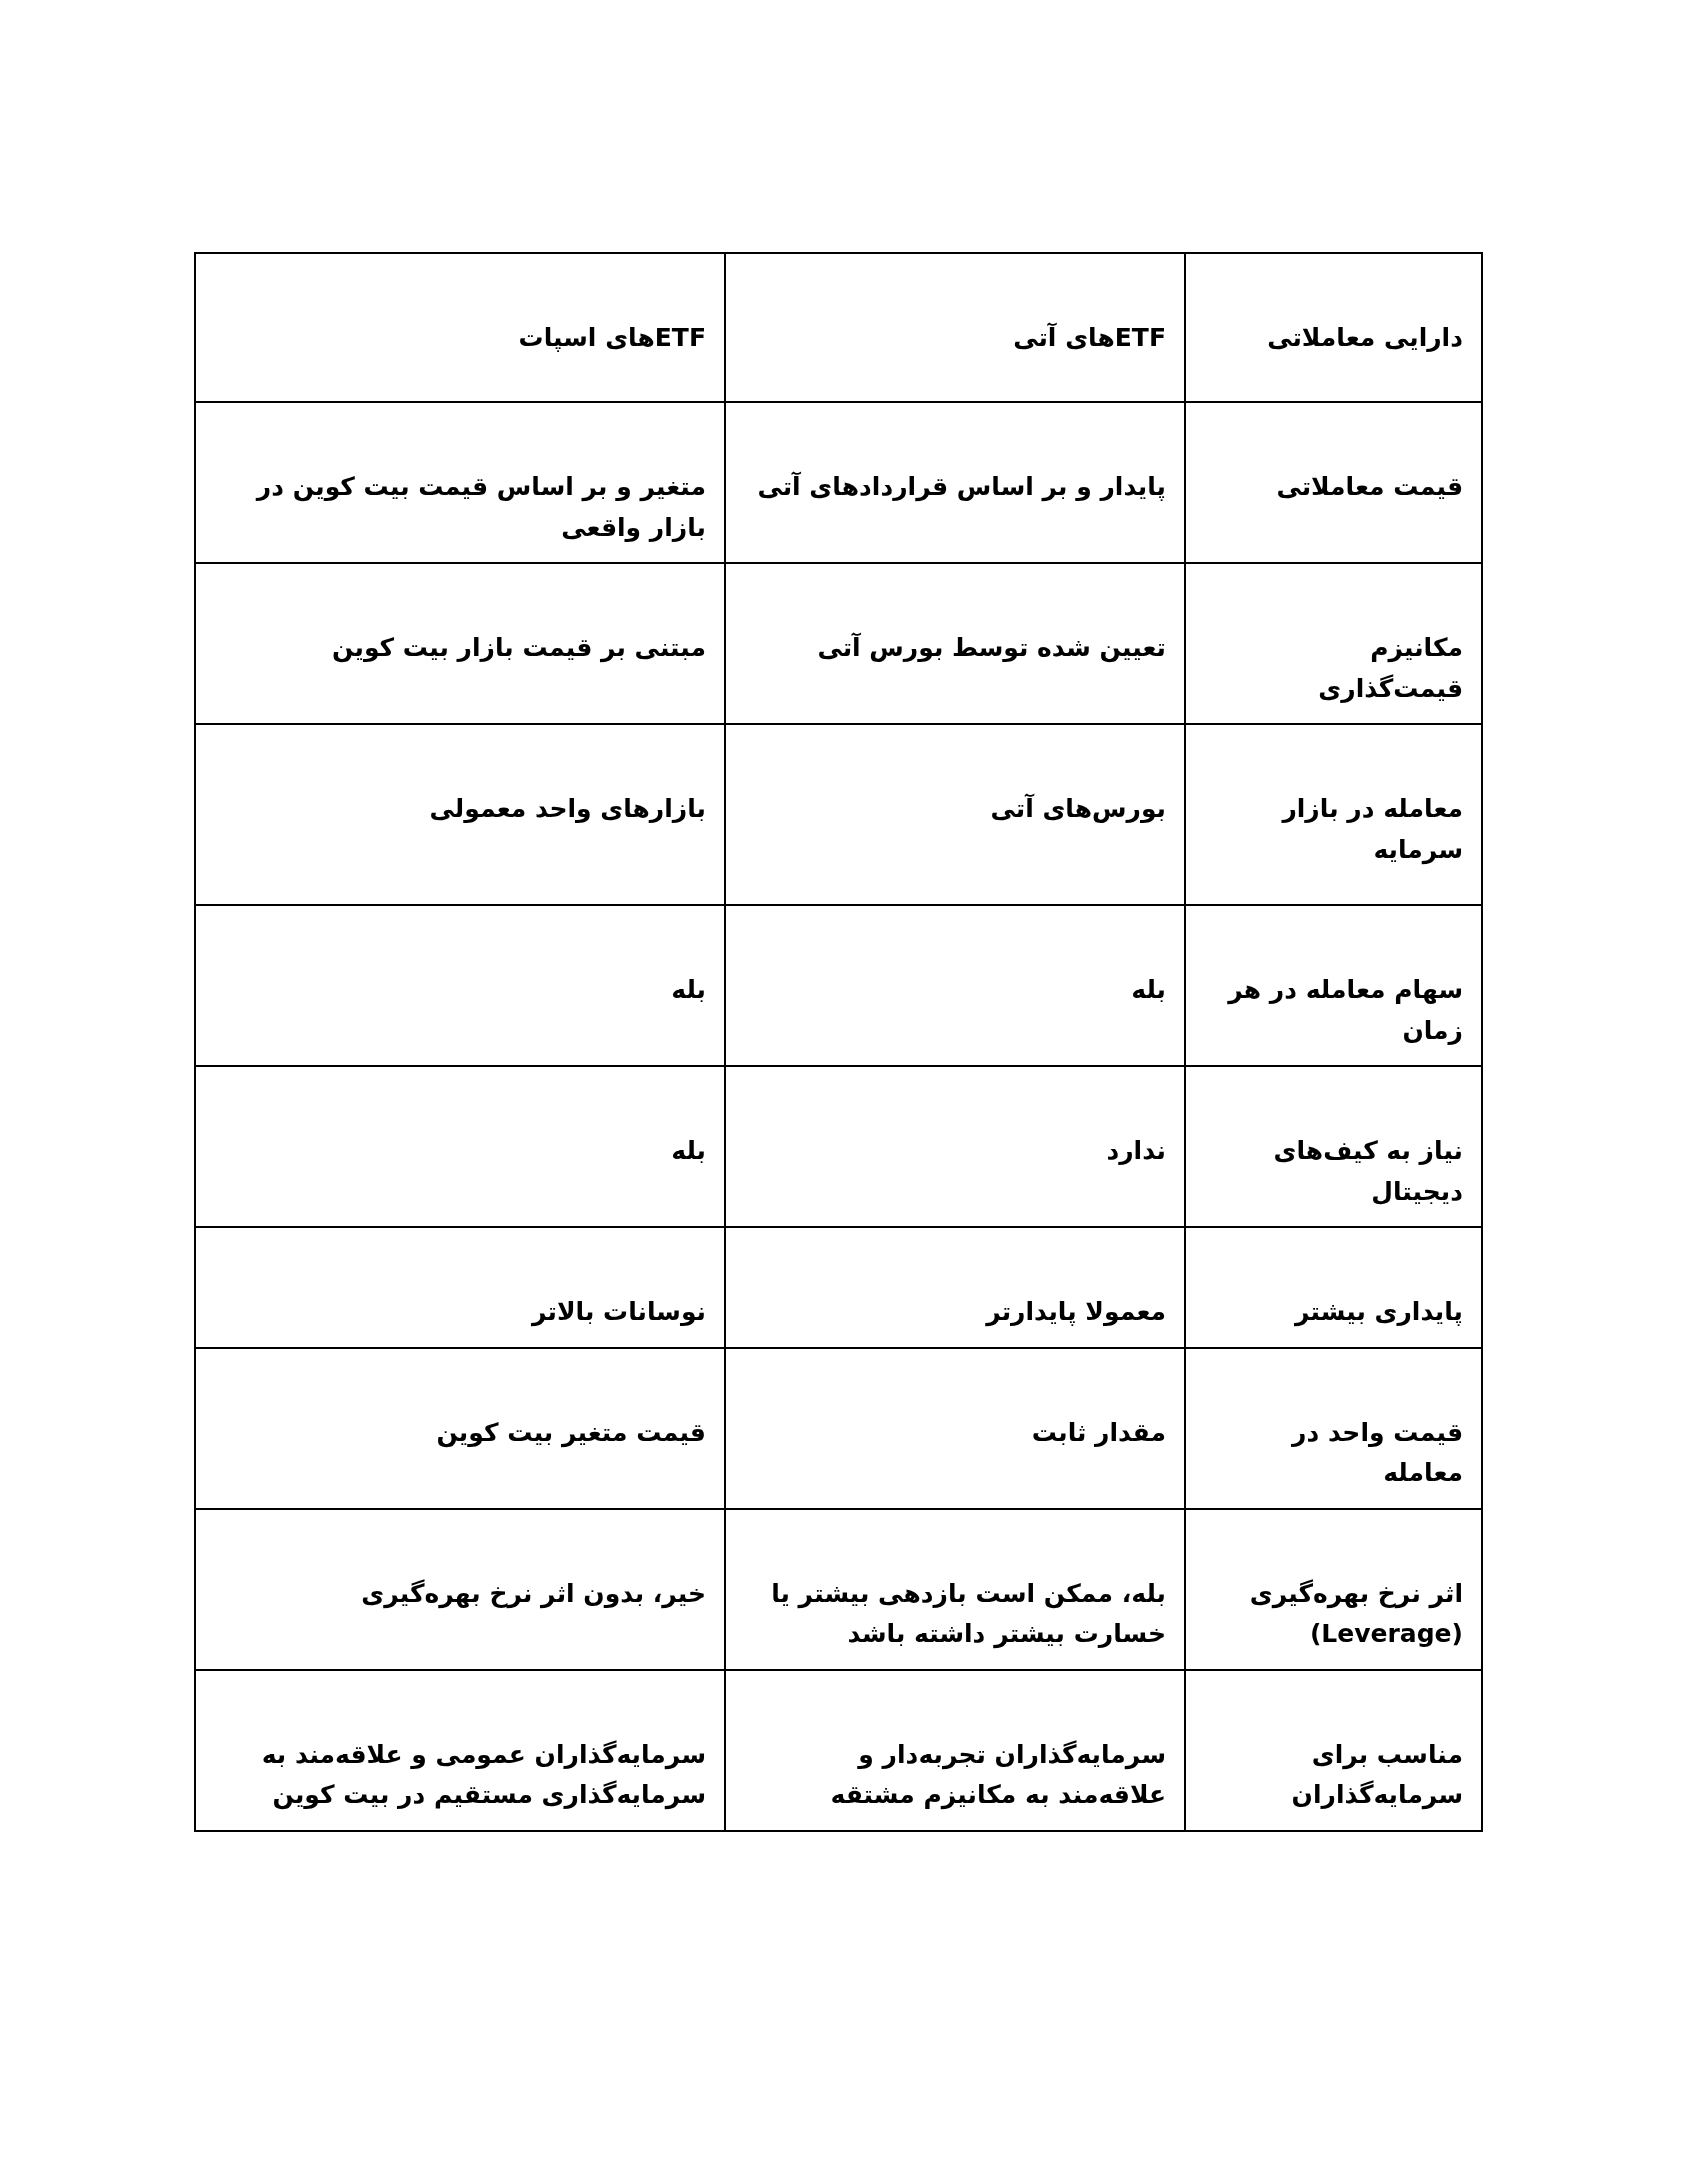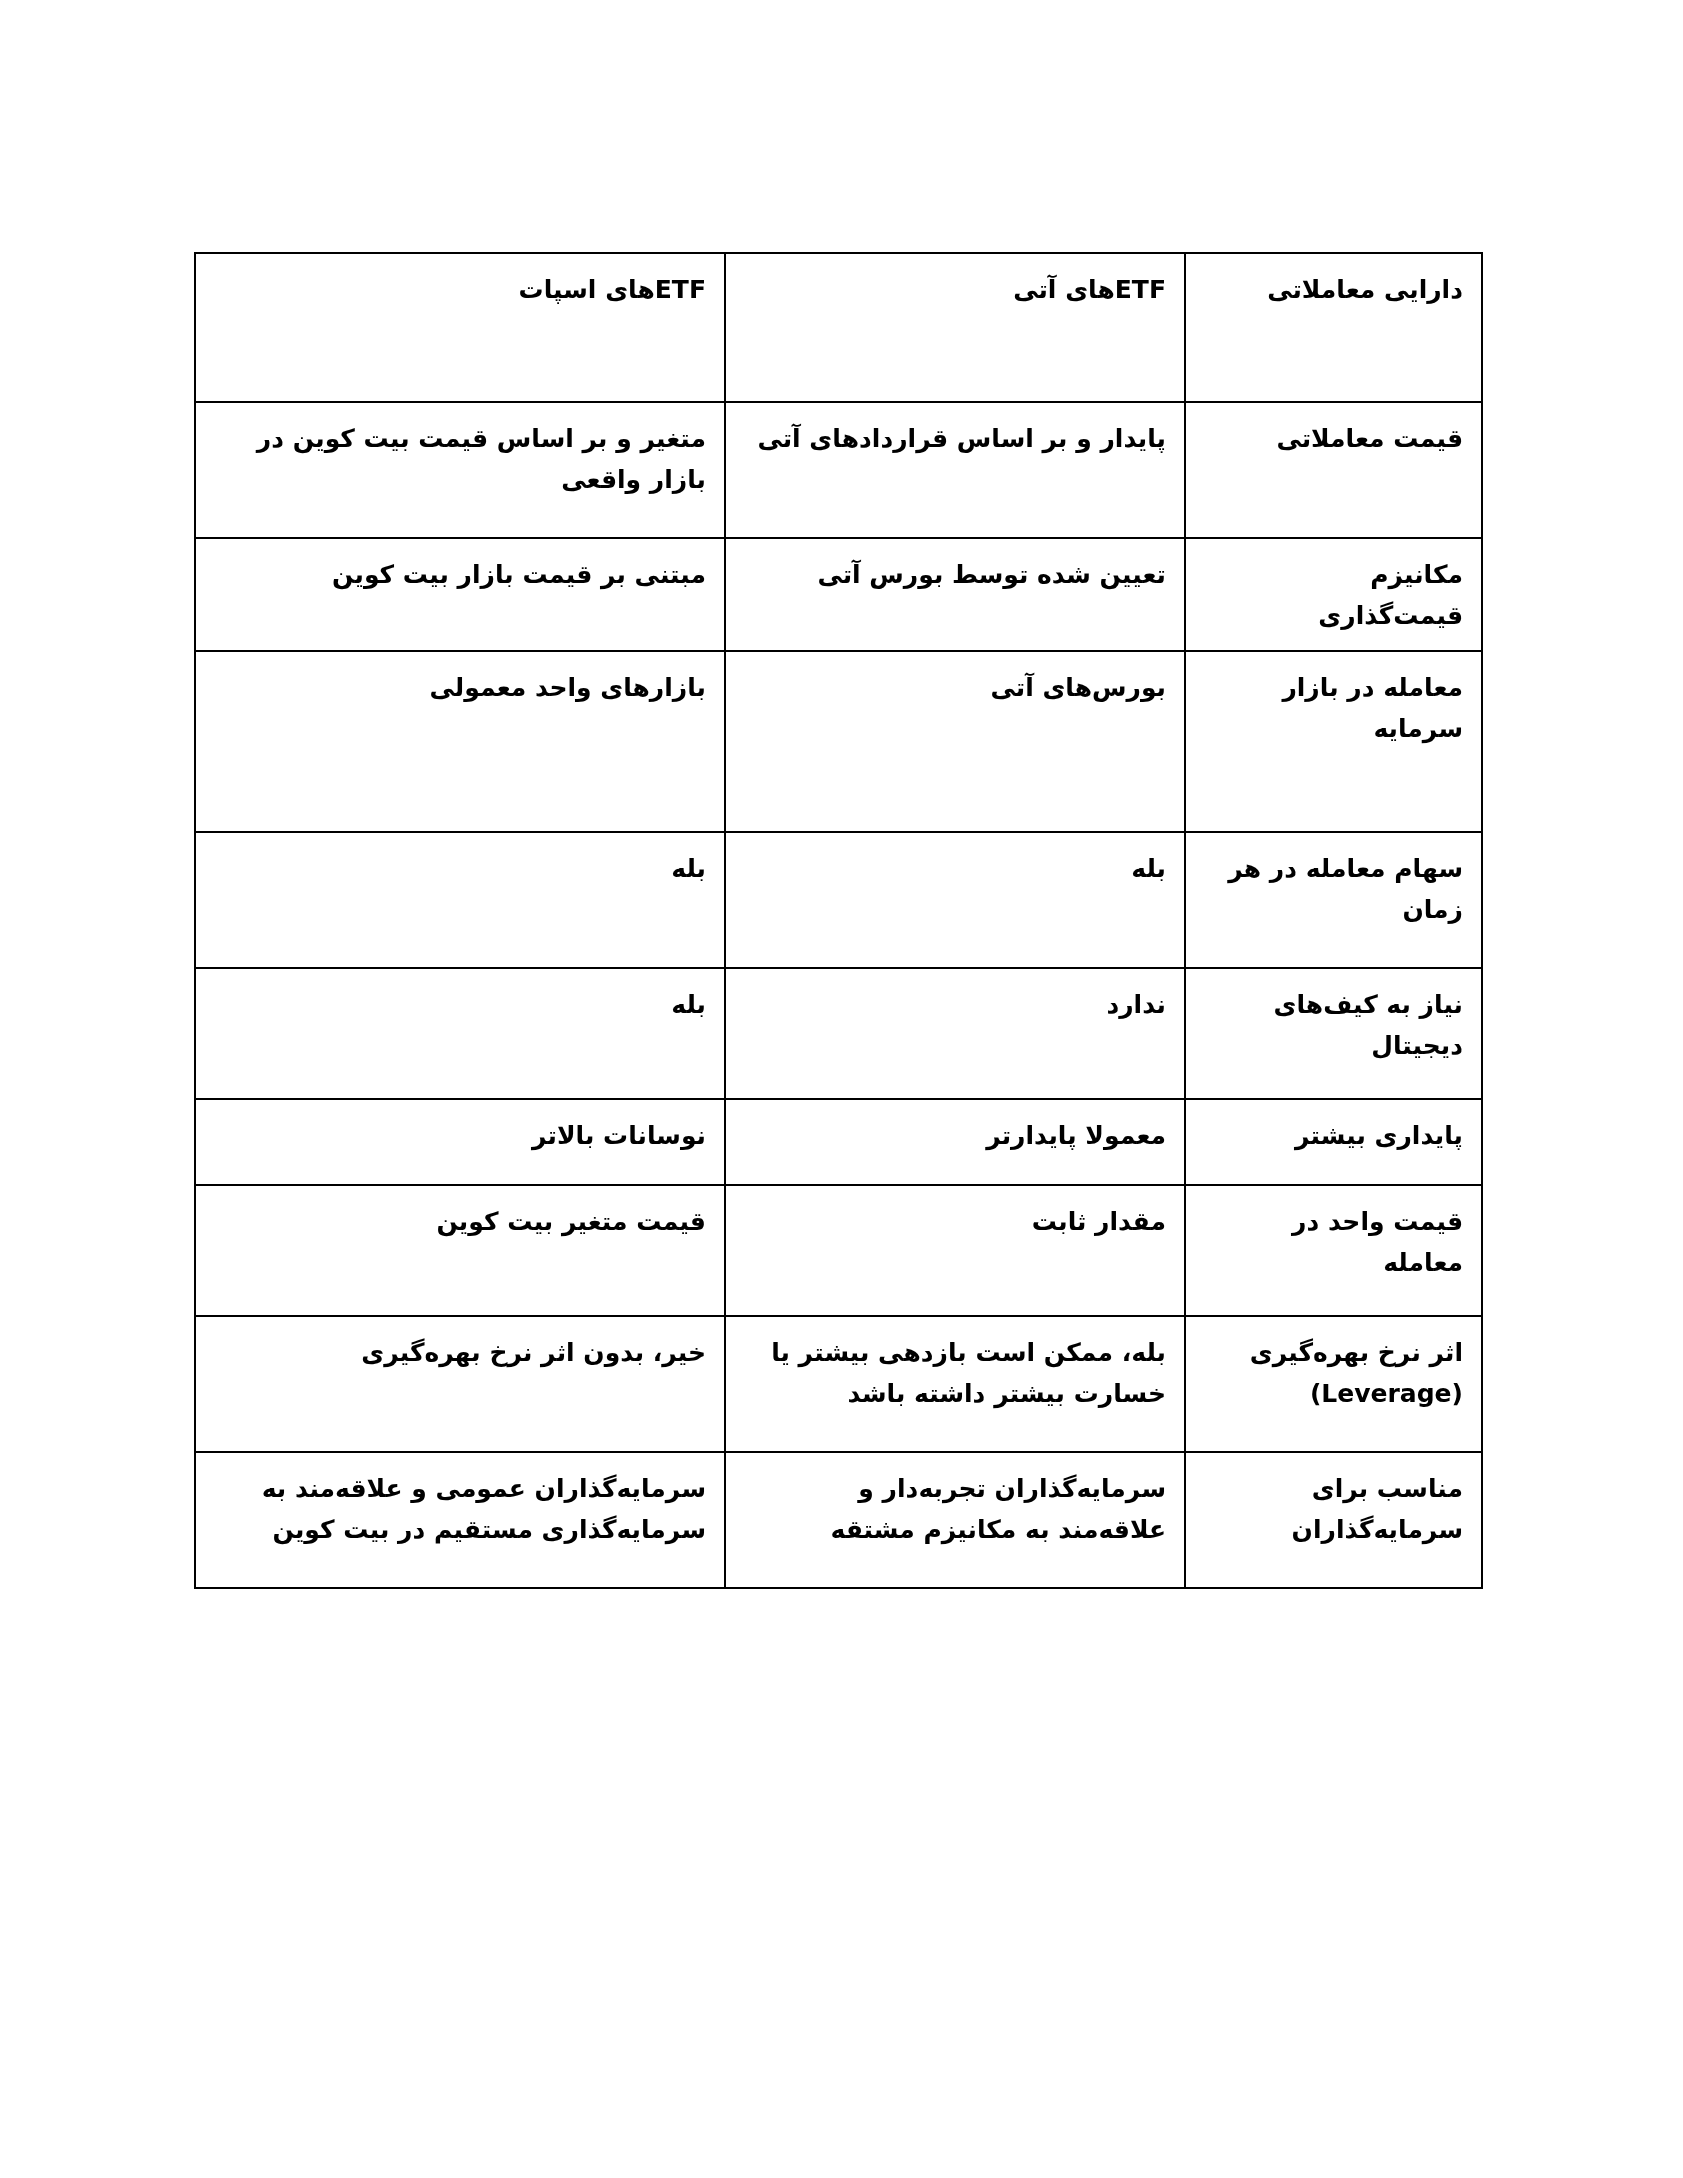--- a/index.html
+++ b/index.html
@@ -62,20 +62,21 @@
   tr.r-4 td      { height: 149px; }
   tr.r-5 td      { height: 104px; }
   tr.r-6 td      { height: 99px; }
   tr.r-7 td      { height: 54px; }
   tr.r-8 td      { height: 99px; border-radius: 20px; }
   tr.r-9 td      { height: 104px; }
   tr.r-10 td     { height: 104px; }
 
   .cell-text {
     display: block;
+    margin-top: 48px;
   }
 </style>
 </head>
 <body>
 
 <div class="page">
   <div class="table-wrap">
     <table class="compare">
       <colgroup>
         <col class="c-label">

